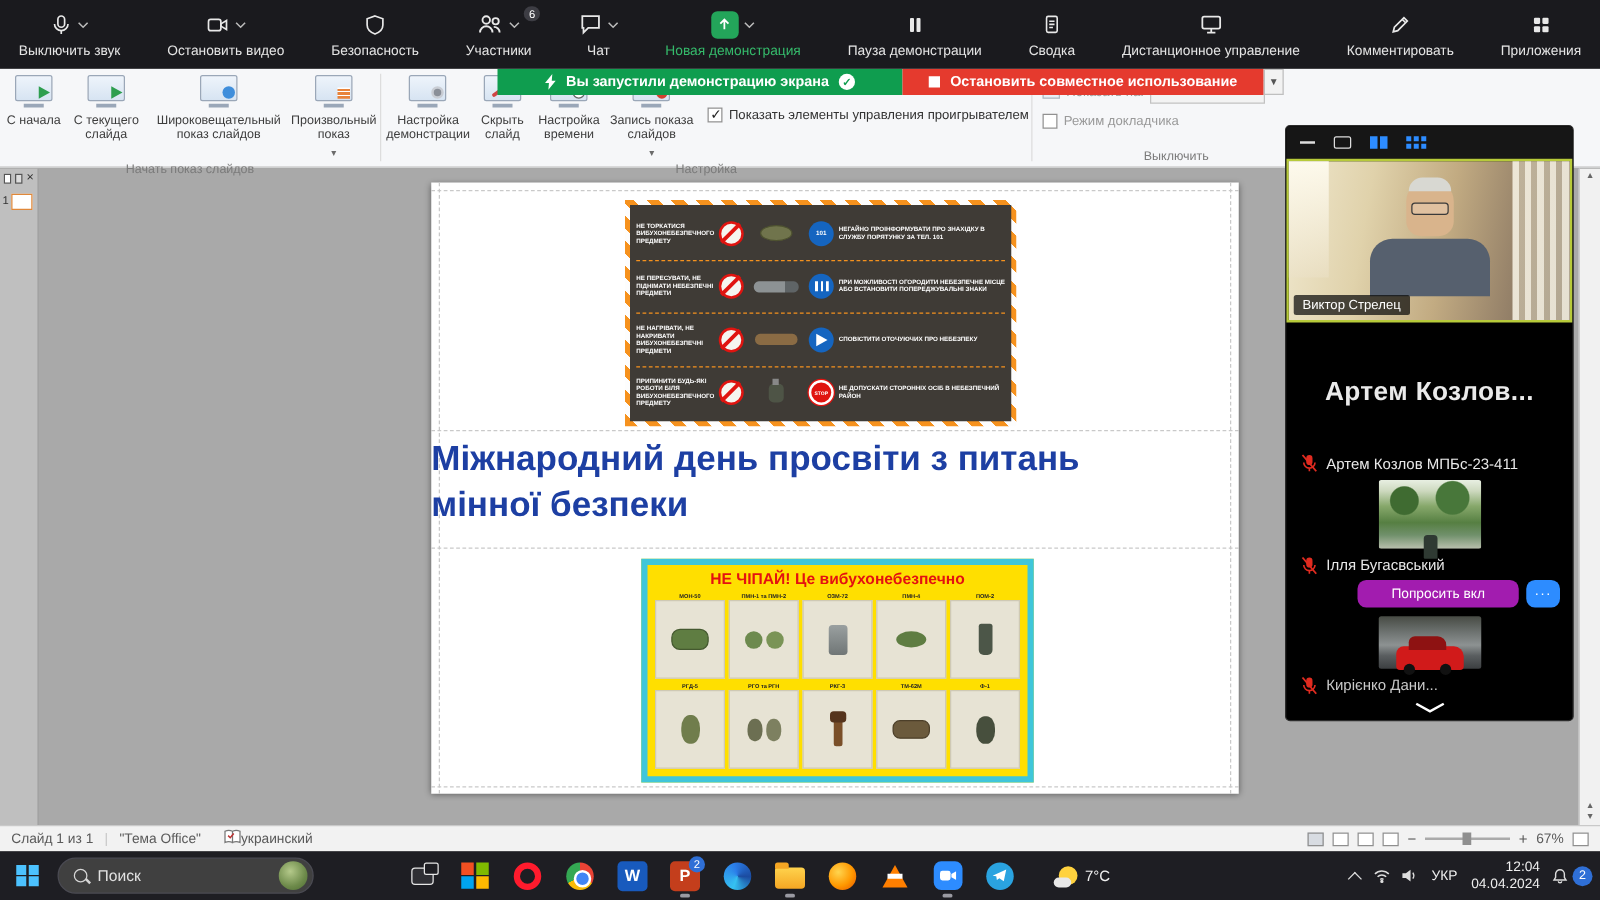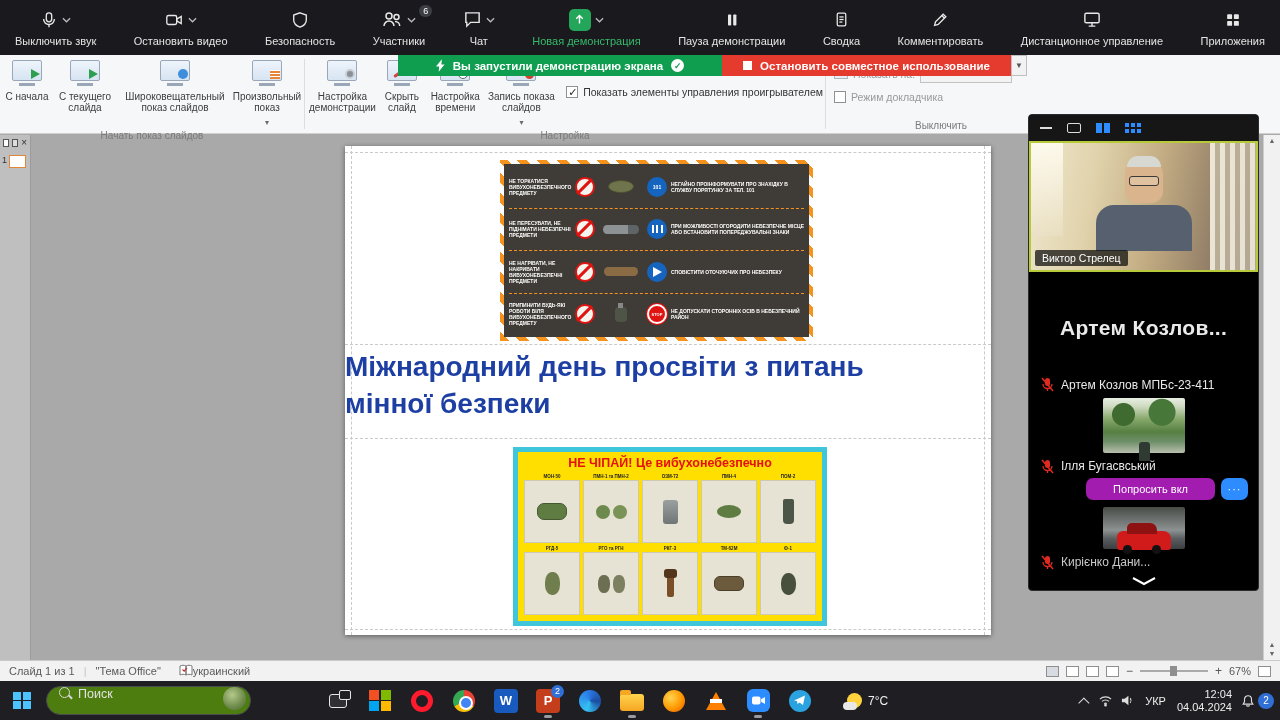--- a/index.html
+++ b/index.html
@@ -123,21 +123,21 @@
 .vic.b{background:#d8dce2}
 .zsl{width:68px;height:2px;background:#aaa;position:relative;cursor:pointer}
 .zslt{position:absolute;left:30px;top:-4px;width:7px;height:10px;background:#8f8f8f}
 .zpm{font-size:12px;color:#555;cursor:pointer;line-height:10px}
 
 
 .tb{position:absolute;top:681px;left:0;width:100%;height:39px;background:#1e1e23;display:flex;align-items:center;z-index:70;color:#eee}
 .startb{width:44px;height:39px;display:flex;align-items:center;justify-content:center;background:none;border:none;cursor:pointer}
 .winlogo{display:grid;grid-template-columns:8px 8px;grid-template-rows:8px 8px;gap:1.5px}
 .winlogo i{background:#4cc2ff}
-.spill{width:205px;height:29px;border-radius:15px;background:#4d7c0f;border:1px solid #4a4a52;display:flex;gap:8px;padding:0 4px 0 12px;margin-left:2px;font-size:12.5px;color:#e2e2e2;cursor:pointer}
+.spill{width:205px;height:29px;border-radius:15px;background:#404040;border:1px solid #4a4a52;display:flex;align-items:center;gap:8px;padding:0 4px 0 12px;margin-left:2px;font-size:12.5px;color:#e2e2e2;cursor:pointer}
 .mag{width:11px;height:11px;border:1.6px solid #d6d6d6;border-radius:50%;position:relative;flex:none}
 .mag:after{content:"";position:absolute;width:5px;height:1.6px;background:#d6d6d6;transform:rotate(45deg);right:-4px;bottom:-1px}
 .deer{width:23px;height:23px;border-radius:50%;margin-left:auto;background:radial-gradient(circle at 40% 35%,#b4c98a,#6d8a4a 60%,#4c6b33);flex:none}
 .tbicons{display:flex;margin-left:66px}
 .tbi{width:42px;height:39px;display:flex;align-items:center;justify-content:center;position:relative;background:none;border:none;cursor:pointer}
 .tbi .dot{position:absolute;bottom:2px;left:50%;transform:translateX(-50%);width:8px;height:3px;border-radius:2px;background:#9a9aa2}
 .abadge{position:absolute;top:4px;right:5px;min-width:13px;height:13px;border-radius:7px;background:#2f6fd6;color:#fff;font-size:9px;line-height:13px;text-align:center;padding:0 2px}
 .tview{width:18px;height:14px;border:1.7px solid #e6e6e6;border-radius:3px;position:relative;background:rgba(255,255,255,.08)}
 .tview:after{content:"";position:absolute;right:-5px;top:-5px;width:10px;height:8px;border:1.7px solid #e6e6e6;border-radius:2px;background:#1e1e23}
 .quad{display:grid;grid-template-columns:10px 10px;grid-template-rows:10px 10px;gap:1.5px}
@@ -158,21 +158,21 @@
 .sun:after{content:"";position:absolute;left:-4px;bottom:-2px;width:14px;height:8px;border-radius:5px;background:#e8e8e8}
 .tbr{margin-left:auto;display:flex;align-items:center;gap:9px;padding-right:6px;font-size:11px}
 .chup{width:8px;height:8px;border-left:1.7px solid #ddd;border-top:1.7px solid #ddd;transform:rotate(45deg) translateY(3px);cursor:pointer}
 .tri{width:13px;height:13px;cursor:pointer}
 .lang{font-size:11px;color:#eee;cursor:pointer;padding:0 2px}
 .clock{text-align:right;line-height:13px;font-size:11px;cursor:pointer}
 .bellwrap{display:flex;align-items:center;gap:3px;cursor:pointer}
 .nbadge{min-width:16px;height:16px;border-radius:8px;background:#2f6fd6;color:#fff;font-size:10px;line-height:16px;text-align:center;padding:0 3px}
 
 
-.panel{position:absolute;left:1028px;top:114px;width:231px;height:477px;background:#000;z-index:50;border:1px solid #2c2c2c;border-radius:4px;display:flex;flex-direction:column;overflow:hidden}
+.panel{position:absolute;left:1028px;top:100px;width:231px;height:477px;background:#000;z-index:50;border:1px solid #2c2c2c;border-radius:4px;display:flex;flex-direction:column;overflow:hidden}
 .pctl{height:26px;background:#161616;display:flex;align-items:center;gap:15px;padding:0 11px;flex:none}
 .pmin{width:12px;height:2px;background:#ddd;cursor:pointer}
 .pv1{width:14px;height:10px;border:1.6px solid #ddd;border-radius:2px;cursor:pointer}
 .pv2{display:grid;grid-template-columns:6px 6px;gap:2px;cursor:pointer}
 .pv2 i{height:10px;background:#2d8cff}
 .pv3{display:grid;grid-template-columns:4px 4px 4px;grid-template-rows:4px 4px;gap:2px;cursor:pointer}
 .pv3 i{background:#2d8cff}
 .pvid{height:131px;border:2px solid #b7ca3a;position:relative;background:linear-gradient(100deg,#efe7cd 0%,#e0d2ab 28%,#c2ab82 55%,#97836a 78%,#6f6152 100%);flex:none;cursor:pointer}
 .pvid:before{content:"";position:absolute;right:0;top:0;bottom:0;width:46px;background:repeating-linear-gradient(90deg,rgba(250,246,232,.85) 0 5px,rgba(205,195,172,.7) 5px 10px)}
 .pvid:after{content:"";position:absolute;left:0;top:0;bottom:34px;width:32px;background:linear-gradient(180deg,rgba(255,252,240,.9),rgba(235,225,200,.5))}
@@ -306,38 +306,38 @@
               <line x1="7.5" y1="10" x2="12.5" y2="10"></line>
               <line x1="7.5" y1="13" x2="11" y2="13"></line>
             </svg>
           </span>
         </span>
       <span>Сводка</span>
     </button>
     <button class="zt">
       <span class="irow">
           <span class="ico">
+            <svg width="20" height="19" viewBox="0 0 20 20" fill="none" stroke="#e8e8e8" stroke-width="1.5">
+              <rect x="2.5" y="3.5" width="15" height="10" rx="1.5"></rect>
+              <path d="M10 13.5v3.5M6.5 17h7"></path>
+            </svg>
+          </span>
+        </span>
+      <span>Дистанционное управление</span>
+    </button>
+    <button class="zt">
+      <span class="irow">
+          <span class="ico">
             <svg width="18" height="18" viewBox="0 0 20 20" fill="none" stroke="#e8e8e8" stroke-width="1.5">
               <path d="M4 16l1-4 8.5-8.5 3 3L8 15z"></path>
               <path d="M12 5l3 3"></path>
             </svg>
           </span>
         </span>
       <span>Комментировать</span>
-    </button>
-    <button class="zt">
-      <span class="irow">
-          <span class="ico">
-            <svg width="20" height="19" viewBox="0 0 20 20" fill="none" stroke="#e8e8e8" stroke-width="1.5">
-              <rect x="2.5" y="3.5" width="15" height="10" rx="1.5"></rect>
-              <path d="M10 13.5v3.5M6.5 17h7"></path>
-            </svg>
-          </span>
-        </span>
-      <span>Дистанционное управление</span>
     </button>
     <button class="zt">
       <span class="irow">
           <span class="ico">
             <svg width="18" height="18" viewBox="0 0 20 20" fill="#e8e8e8">
               <rect x="3.5" y="3.5" width="5.5" height="5.5" rx="1"></rect>
               <rect x="11" y="3.5" width="5.5" height="5.5" rx="1"></rect>
               <rect x="3.5" y="11" width="5.5" height="5.5" rx="1"></rect>
               <rect x="11" y="11" width="5.5" height="5.5" rx="1"></rect>
             </svg>

